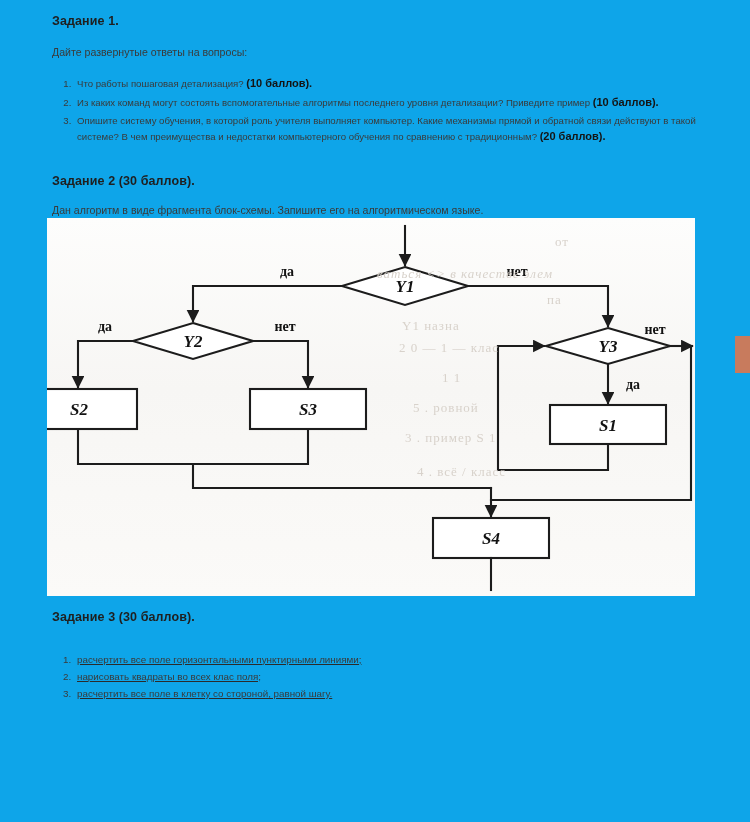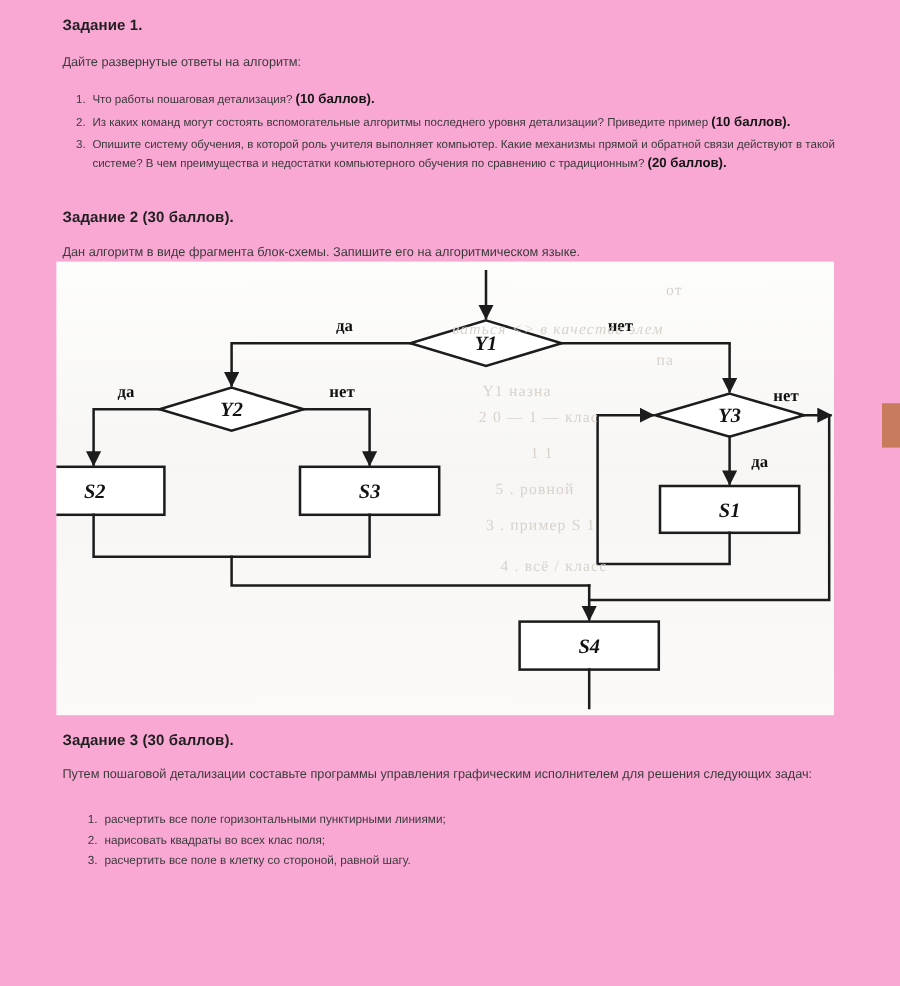--- a/index.html
+++ b/index.html
@@ -8,21 +8,21 @@
     background:#ffffff;
     font-family:"Liberation Sans","DejaVu Sans",sans-serif;
     color:#2b2b2b;
     overflow:hidden;
     position:relative;
   }
   .page{
     position:absolute;
     left:0; top:0;
     width:750px; height:822px;
-    background:#f9a8d4;
+    background:#0ea5e9;
   }
   .content{
     position:absolute;
     left:52px; top:14px;
     width:648px;
   }
 
   
   .h-task{
     font-size:12.5px;
@@ -45,23 +45,24 @@
   ol.qlist li{
     font-size:9.6px;
     color:#3a3a3a;
     line-height:1.62;
     padding-left:3px;
     margin:0 0 1px 0;
   }
   ol.qlist li b{ font-size:11px; color:#141414; }
 
   ol.tlist{
-    margin:10px;
+    margin:0;
     padding:0 0 0 22px;
     list-style:decimal;
+    text-decoration:underline;
   }
   ol.tlist li{
     font-size:9.8px;
     color:#3a3a3a;
     line-height:1.75;
     padding-left:3px;
   }
 
   .gap-a{height:17px;}
   .gap-b{height:16px;}
@@ -110,21 +111,21 @@
 </style>
 </head>
 <body>
 
 <div class="page">
 
   <div class="content">
 
     <h2 class="h-task">Задание 1.</h2>
     <div class="gap-a"></div>
-    <p class="p-lead">Дайте развернутые ответы на алгоритм:</p>
+    <p class="p-lead">Дайте развернутые ответы на вопросы:</p>
     <div class="gap-b"></div>
 
     <ol class="qlist">
       <li>
         <span>Что работы пошаговая детализация? </span><b>(10 баллов).</b>
       </li>
       <li>
         <span>Из каких команд могут состоять вспомогательные алгоритмы последнего уровня детализации? Приведите пример </span><b>(10 баллов).</b>
       </li>
       <li>
@@ -217,21 +218,20 @@
           <text x="608" y="116">нет</text>
           <text x="586" y="171">да</text>
         </g>
       </svg>
     </div>
 
     <div class="gap-e"></div>
 
     <h2 class="h-task">Задание 3 (30 баллов).</h2>
     <div class="gap-f"></div>
-    <p class="p-lead">Путем пошаговой детализации составьте программы управления графическим исполнителем для решения следующих задач:</p>
     <div class="gap-g"></div>
 
     <ol class="tlist">
       <li>расчертить все поле горизонтальными пунктирными линиями;</li>
       <li>нарисовать квадраты во всех клас поля;</li>
       <li>расчертить все поле в клетку со стороной, равной шагу.</li>
     </ol>
 
     <div class="gap-g"></div>
 

